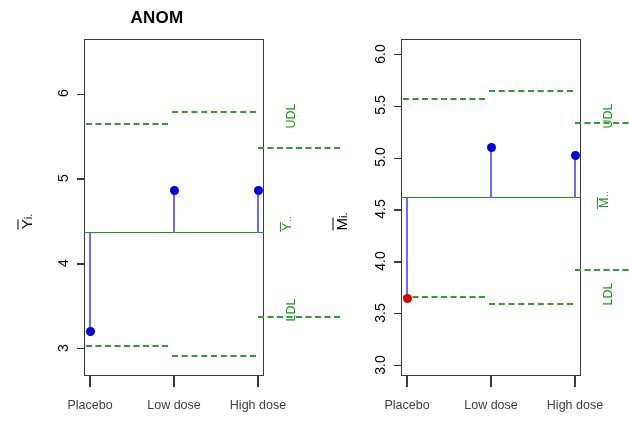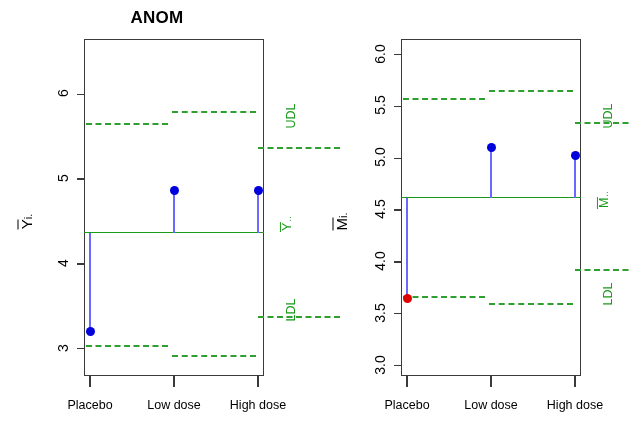--- a/index.html
+++ b/index.html
@@ -10,21 +10,21 @@
   #panel-anomc{left:315px;}
 
   .title{position:absolute;width:100%;text-align:center;font-weight:bold;font-size:17px;color:#000;letter-spacing:.3px;}
   .plotbox{position:absolute;border:1.3px solid #3a3a3a;box-sizing:border-box;background:transparent;}
 
   .tick{position:absolute;background:#3a3a3a;}
   .ytick{width:7px;height:1.3px;}
   .xtick{width:1.3px;height:11px;}
   .ytlabel{position:absolute;font-size:14px;color:#000;white-space:nowrap;
            transform-origin:center center;transform:rotate(-90deg);text-align:center;}
-  .xtlabel{position:absolute;font-size:12.5px;color:#000000;white-space:nowrap;text-align:center;}
+  .xtlabel{position:absolute;font-size:12.5px;color:#404040;white-space:nowrap;text-align:center;}
 
   .axistitle{position:absolute;font-size:15px;color:#000;white-space:nowrap;
              transform-origin:center center;transform:rotate(-90deg);}
   .bar-over{border-top:1.6px solid #000;padding-top:0px;display:inline-block;line-height:1.05;}
 
   .centerline{position:absolute;height:1.5px;background:#1a9a1a;}
   .dlseg{position:absolute;height:0;border-top:2px dashed #2fa02f;}
   .stem{position:absolute;width:1.6px;background:#6a6aff;}
   .dot{position:absolute;width:9px;height:9px;border-radius:50%;}
   .dot-blue{background:#0000dd;}

